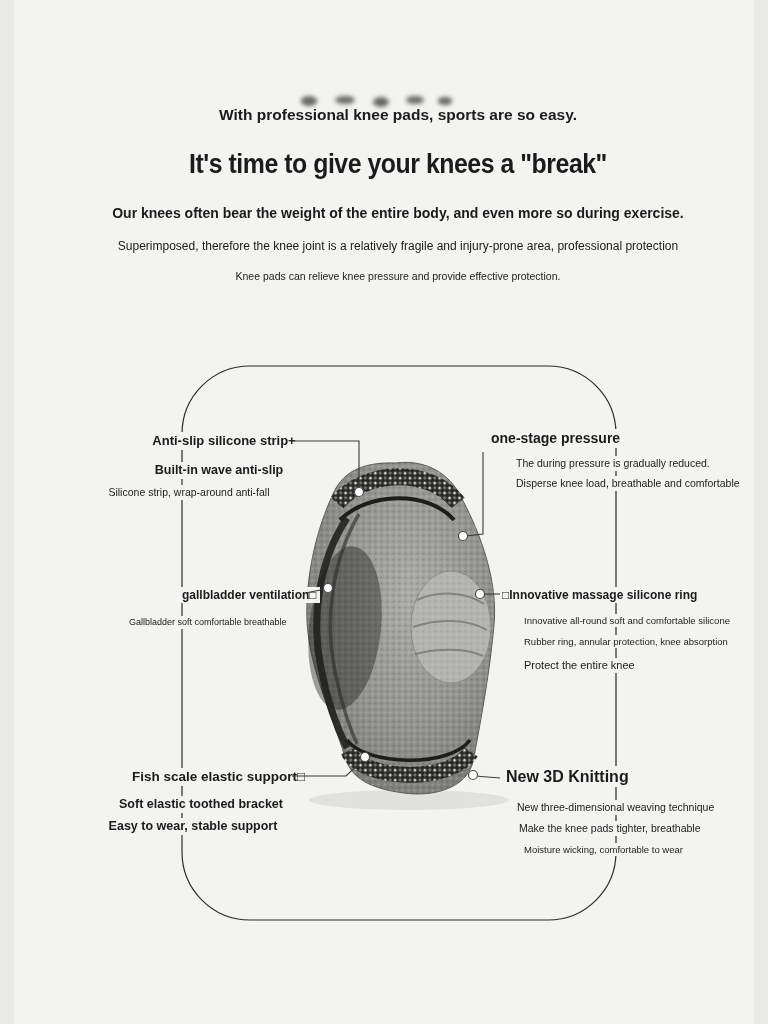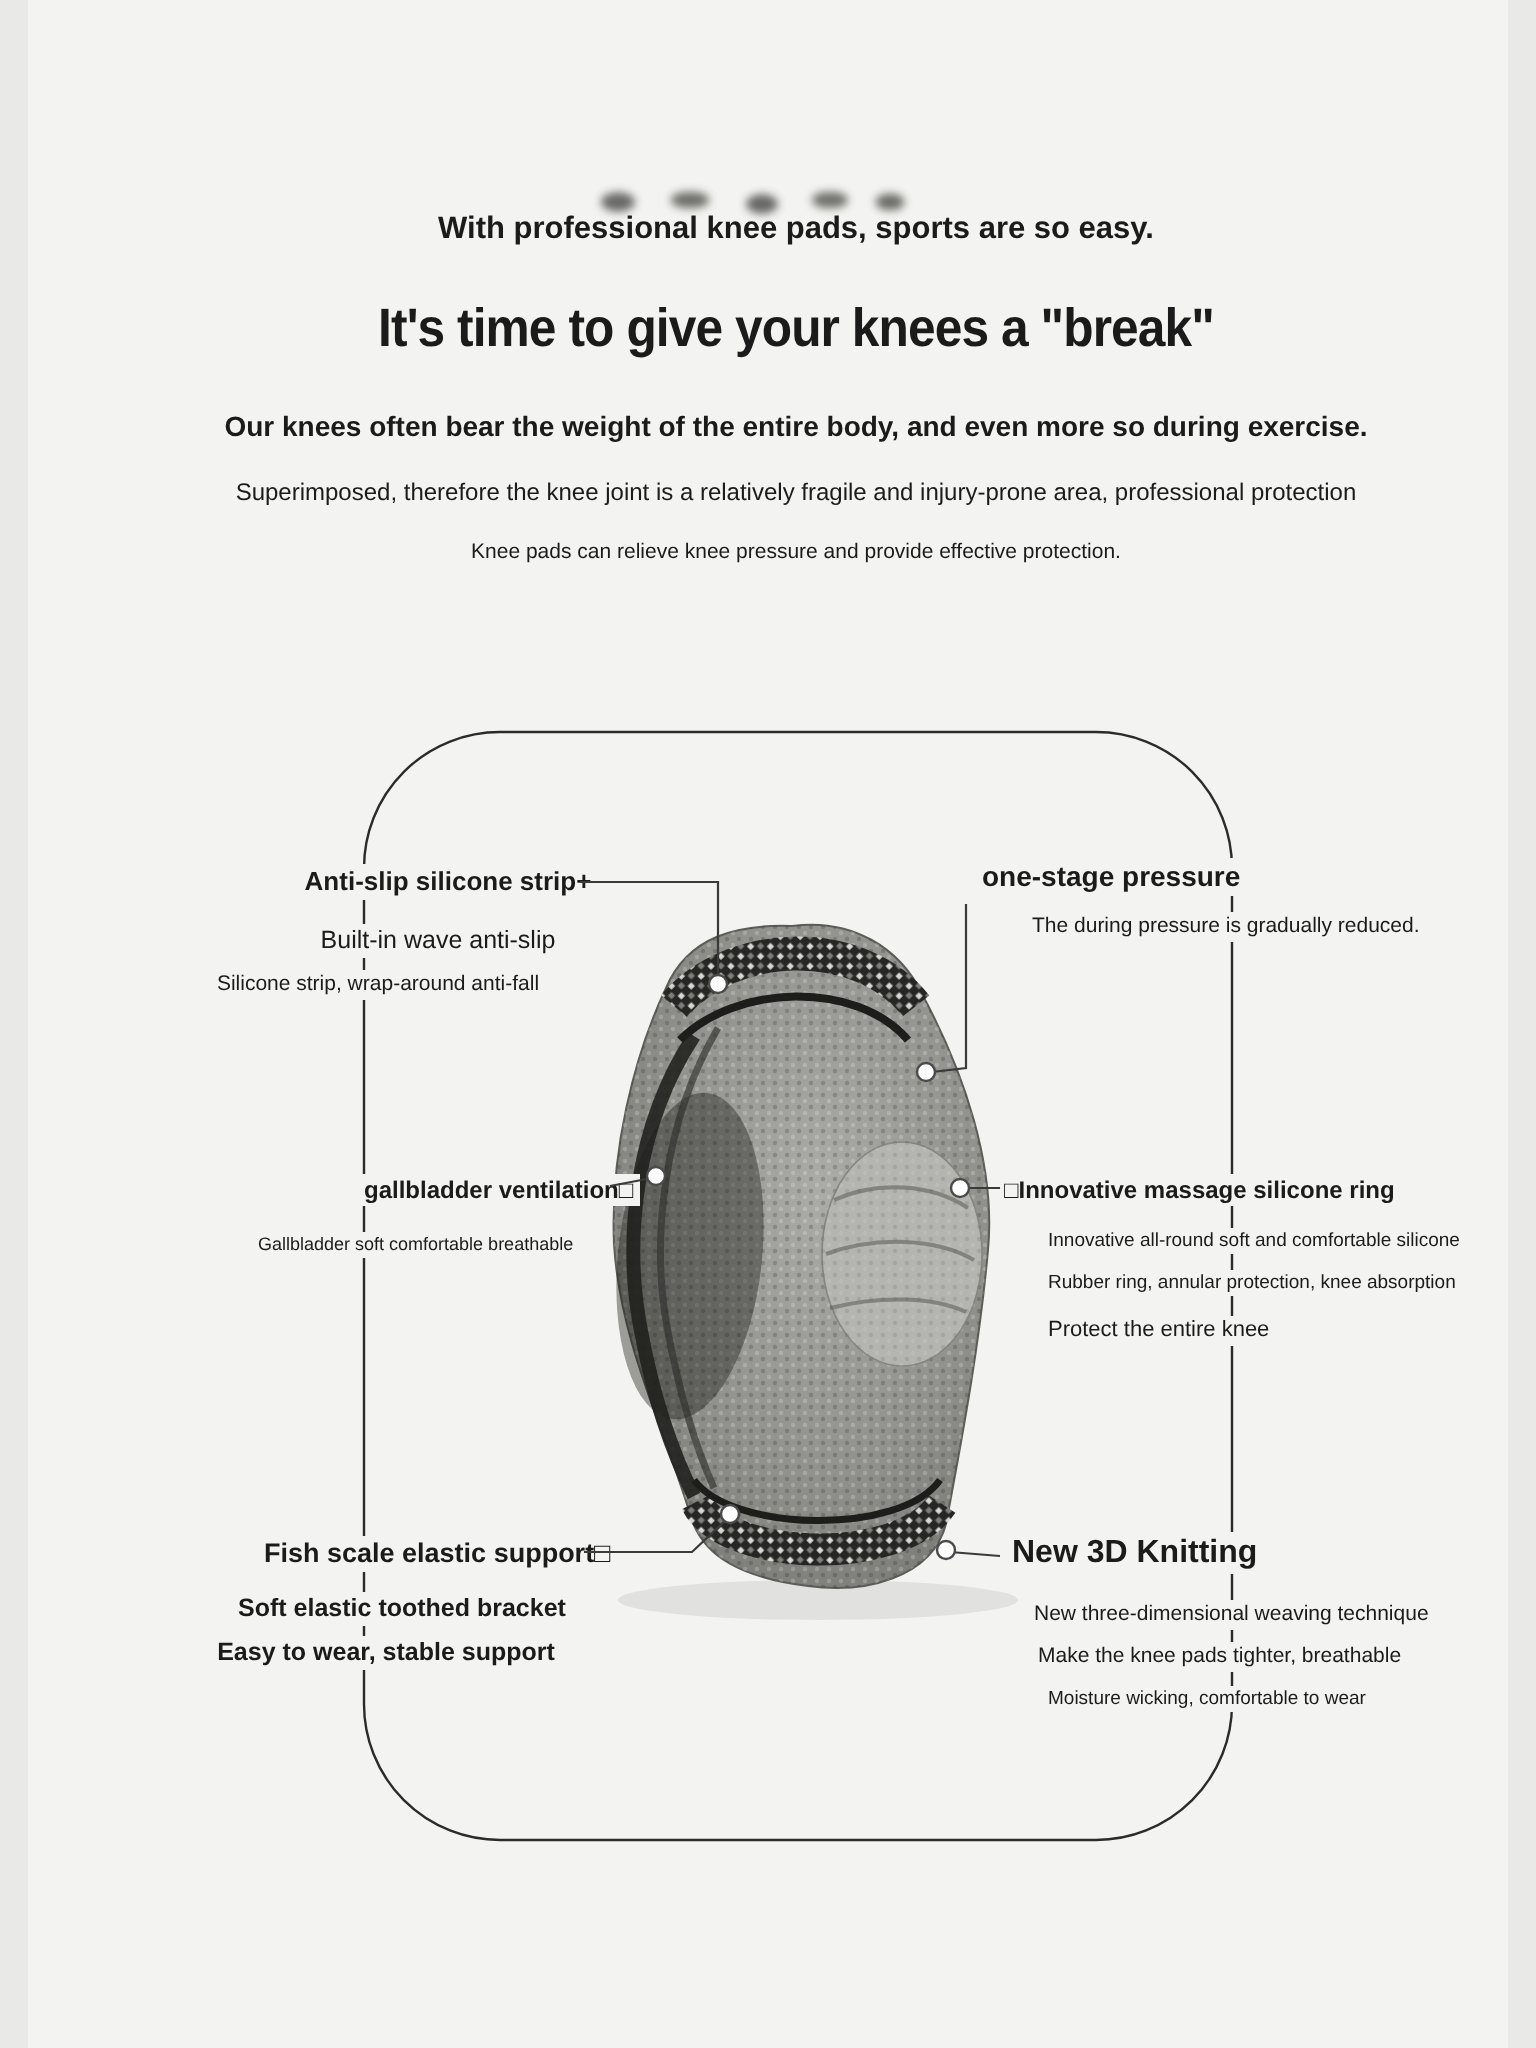--- a/index.html
+++ b/index.html
@@ -77,25 +77,26 @@
       <path d="M 345,514 C 318,560 311,620 320,666 C 326,698 334,724 343,744" fill="none" stroke="#2a2a28" stroke-width="3.5" opacity="0.6"></path>
       <ellipse cx="437" cy="627" rx="40" ry="56" fill="#b4b4b0" stroke="#858581" stroke-width="0.8"></ellipse>
       <ellipse cx="437" cy="627" rx="40" ry="56" fill="url(#knit)" opacity="0.35"></ellipse>
       <path d="M 403,600 C 425,590 452,592 470,604" fill="none" stroke="rgba(90,90,86,0.55)" stroke-width="2"></path>
       <path d="M 399,627 C 424,618 454,619 473,630" fill="none" stroke="rgba(90,90,86,0.55)" stroke-width="2"></path>
       <path d="M 401,654 C 425,648 452,648 469,656" fill="none" stroke="rgba(90,90,86,0.55)" stroke-width="2"></path>
     </g>
   </svg>
 
   <div class="txt mask ctr" style="left:120px; top:432px; width:180px; font-size:13px; font-weight:700;">Anti-slip silicone strip+</div>
-  <div class="txt mask ctr" style="left:115px; top:462px; width:180px; font-size:12.5px; font-weight:400;">Built-in wave anti-slip</div>
+  <div class="txt mask ctr" style="left:115px; top:462px; width:180px; font-size:12.5px; font-weight:700;">Built-in wave anti-slip</div>
   <div class="txt mask ctr" style="left:85px; top:485px; width:180px; font-size:10.5px;">Silicone strip, wrap-around anti-fall</div>
 
   <div class="txt mask" style="left:474px; top:429px; font-size:14px; font-weight:700;">one-stage pressure</div>
   <div class="txt mask" style="left:499px; top:456px; font-size:10.5px;">The during pressure is gradually reduced.</div>
+  <div class="txt mask" style="left:499px; top:476px; font-size:10.5px;">Disperse knee load, breathable and comfortable</div>
 
   <div class="txt mask" style="left:165px; top:587px; font-size:12px; font-weight:700;">gallbladder ventilation□</div>
   <div class="txt mask" style="left:112px; top:616px; font-size:9px;">Gallbladder soft comfortable breathable</div>
 
   <div class="txt mask" style="left:485px; top:587px; font-size:12px; font-weight:700;">□Innovative massage silicone ring</div>
   <div class="txt mask" style="left:507px; top:614px; font-size:9.5px;">Innovative all-round soft and comfortable silicone</div>
   <div class="txt mask" style="left:507px; top:635px; font-size:9.5px;">Rubber ring, annular protection, knee absorption</div>
   <div class="txt mask" style="left:507px; top:658px; font-size:11px;">Protect the entire knee</div>
 
   <div class="txt mask ctr" style="left:115px; top:768px; width:170px; font-size:13.5px; font-weight:700;">Fish scale elastic support□</div>

